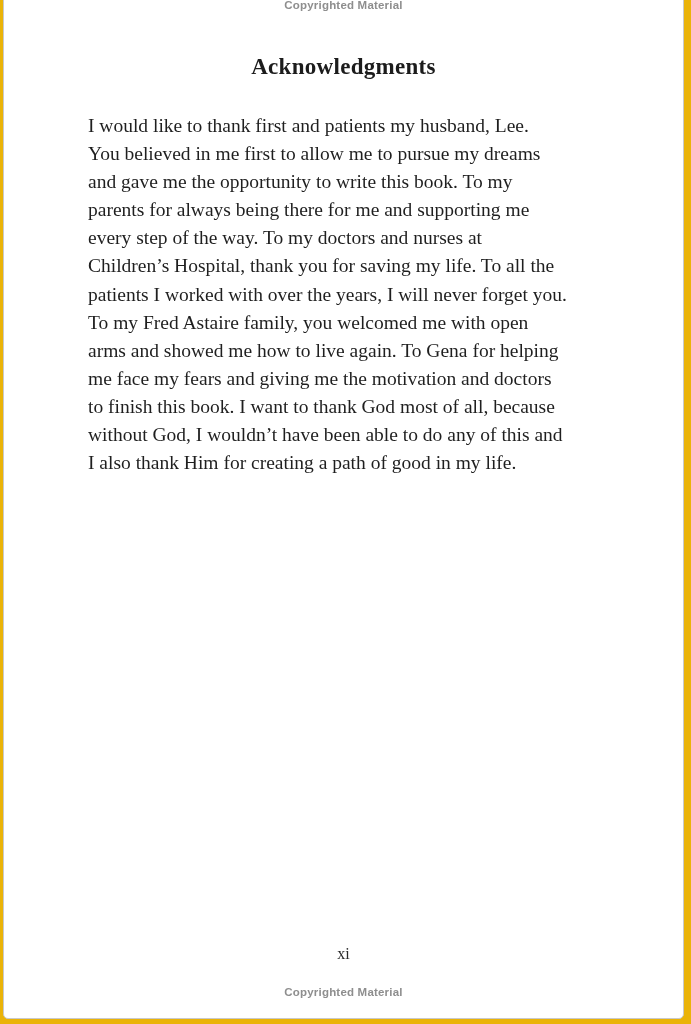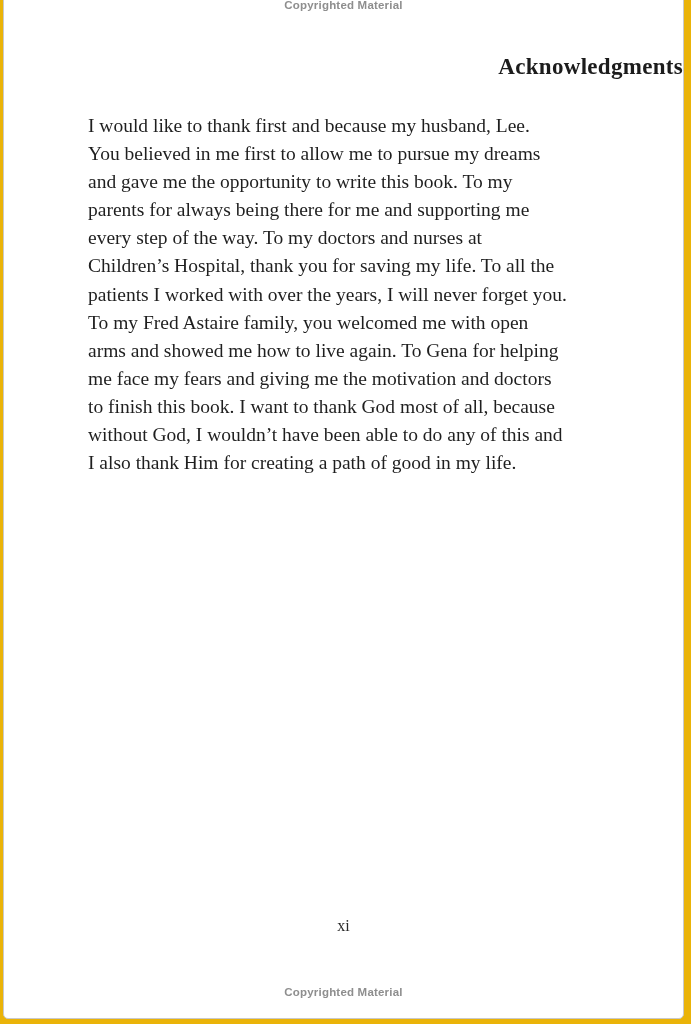--- a/index.html
+++ b/index.html
@@ -39,61 +39,61 @@
     letter-spacing: 0.2px;
     color: #8e8e8e;
   }
   .copyright-top { top: 6px; }
   .copyright-bottom { top: 993px; }
   .page-title {
     position: absolute;
     top: 61px;
     left: 0;
     width: 100%;
-    text-align: right;
+    text-align: center;
     font-size: 23px;
     font-weight: bold;
     color: #1c1c1c;
     letter-spacing: 0.3px;
   }
   .body-text {
     position: absolute;
     top: 119px;
     left: 84px;
     width: 555px;
     font-size: 19.5px;
     line-height: 28.1px;
     color: #1f1f1f;
     text-align: left;
   }
   .body-line {
     white-space: nowrap;
   }
   .page-number {
     position: absolute;
-    top: 924px;
+    top: 952px;
     left: 0;
     width: 100%;
     text-align: center;
     font-size: 16px;
     color: #2a2a2a;
   }
 </style>
 </head>
 <body>
 
 <div class="viewport">
   <div class="page">
 
     <div class="copyright copyright-top">Copyrighted Material</div>
 
     <h1 class="page-title" style="margin:0;">Acknowledgments</h1>
 
     <div class="body-text">
-      <div class="body-line">I would like to thank first and because my husband, Lee.</div>
+      <div class="body-line">I would like to thank first and patients my husband, Lee.</div>
       <div class="body-line">You believed in me first to allow me to pursue my dreams</div>
       <div class="body-line">and gave me the opportunity to write this book. To my</div>
       <div class="body-line">parents for always being there for me and supporting me</div>
       <div class="body-line">every step of the way. To my doctors and nurses at</div>
       <div class="body-line">Children’s Hospital, thank you for saving my life. To all the</div>
       <div class="body-line">patients I worked with over the years, I will never forget you.</div>
       <div class="body-line">To my Fred Astaire family, you welcomed me with open</div>
       <div class="body-line">arms and showed me how to live again. To Gena for helping</div>
       <div class="body-line">me face my fears and giving me the motivation and doctors</div>
       <div class="body-line">to finish this book. I want to thank God most of all, because</div>

